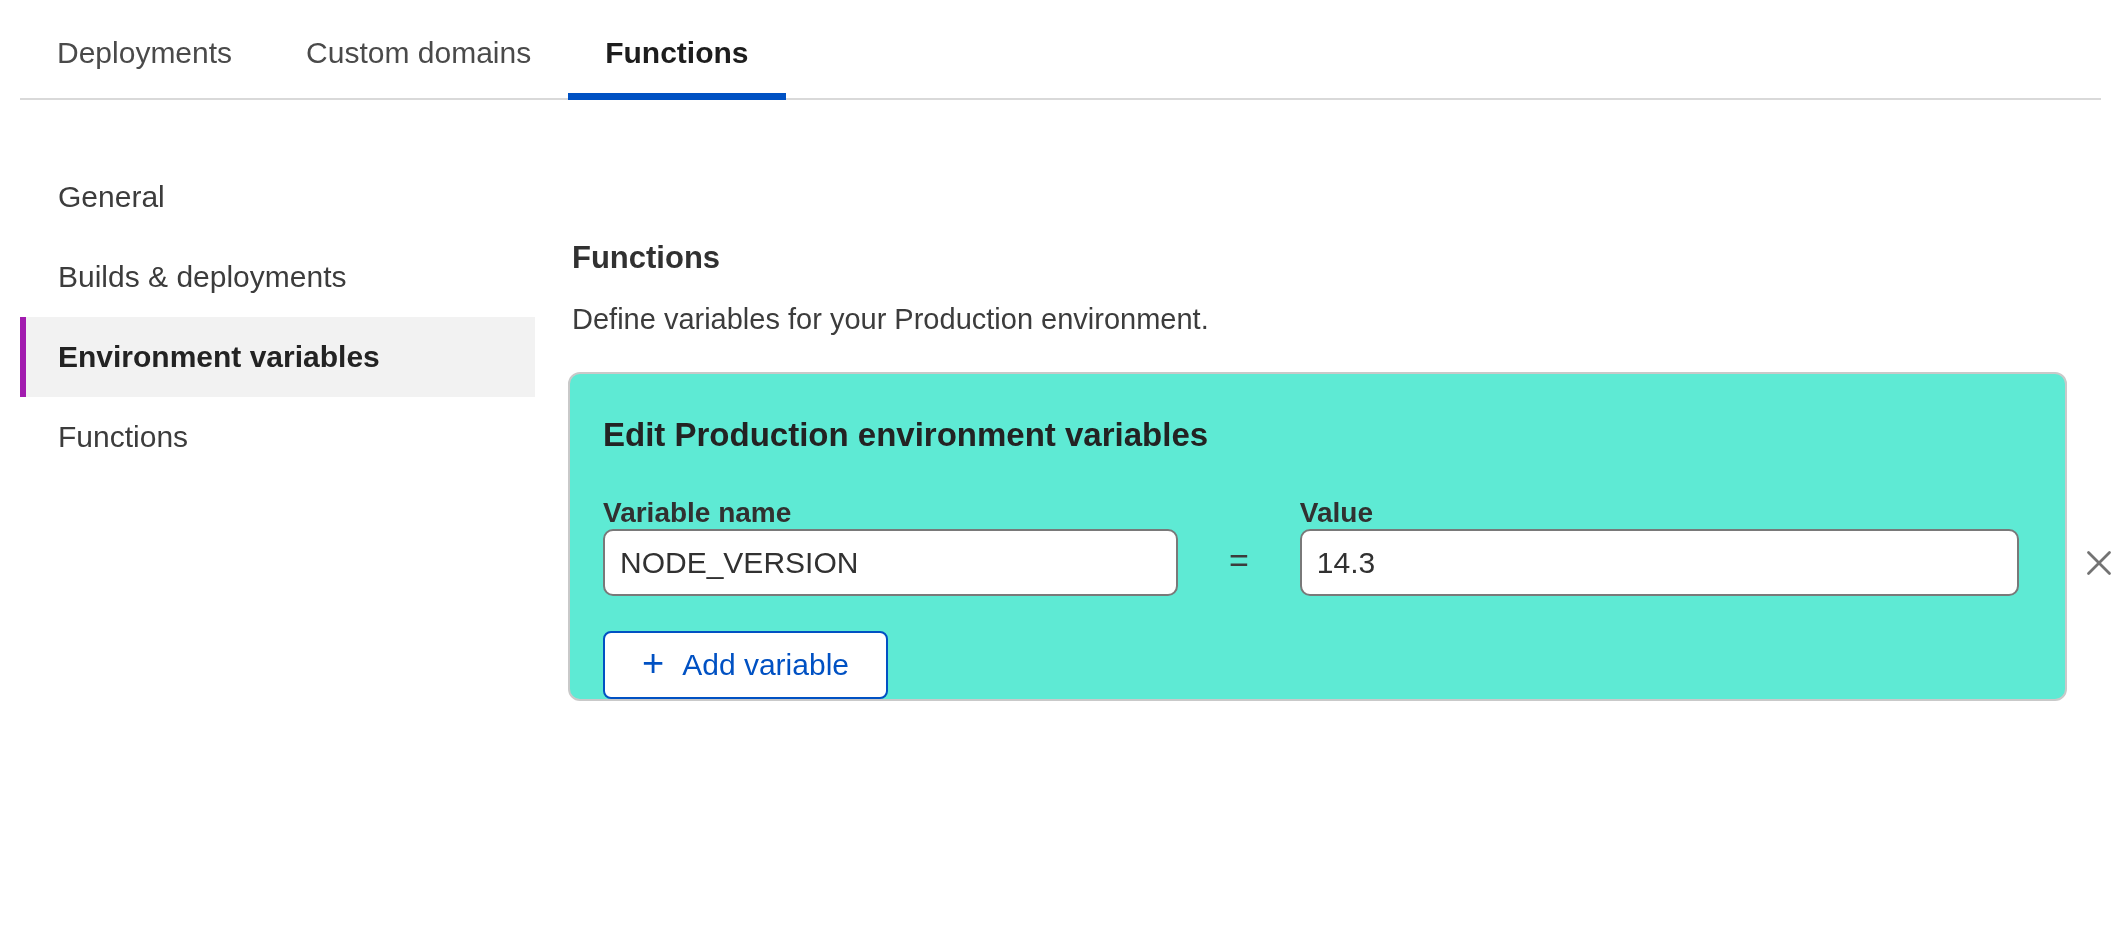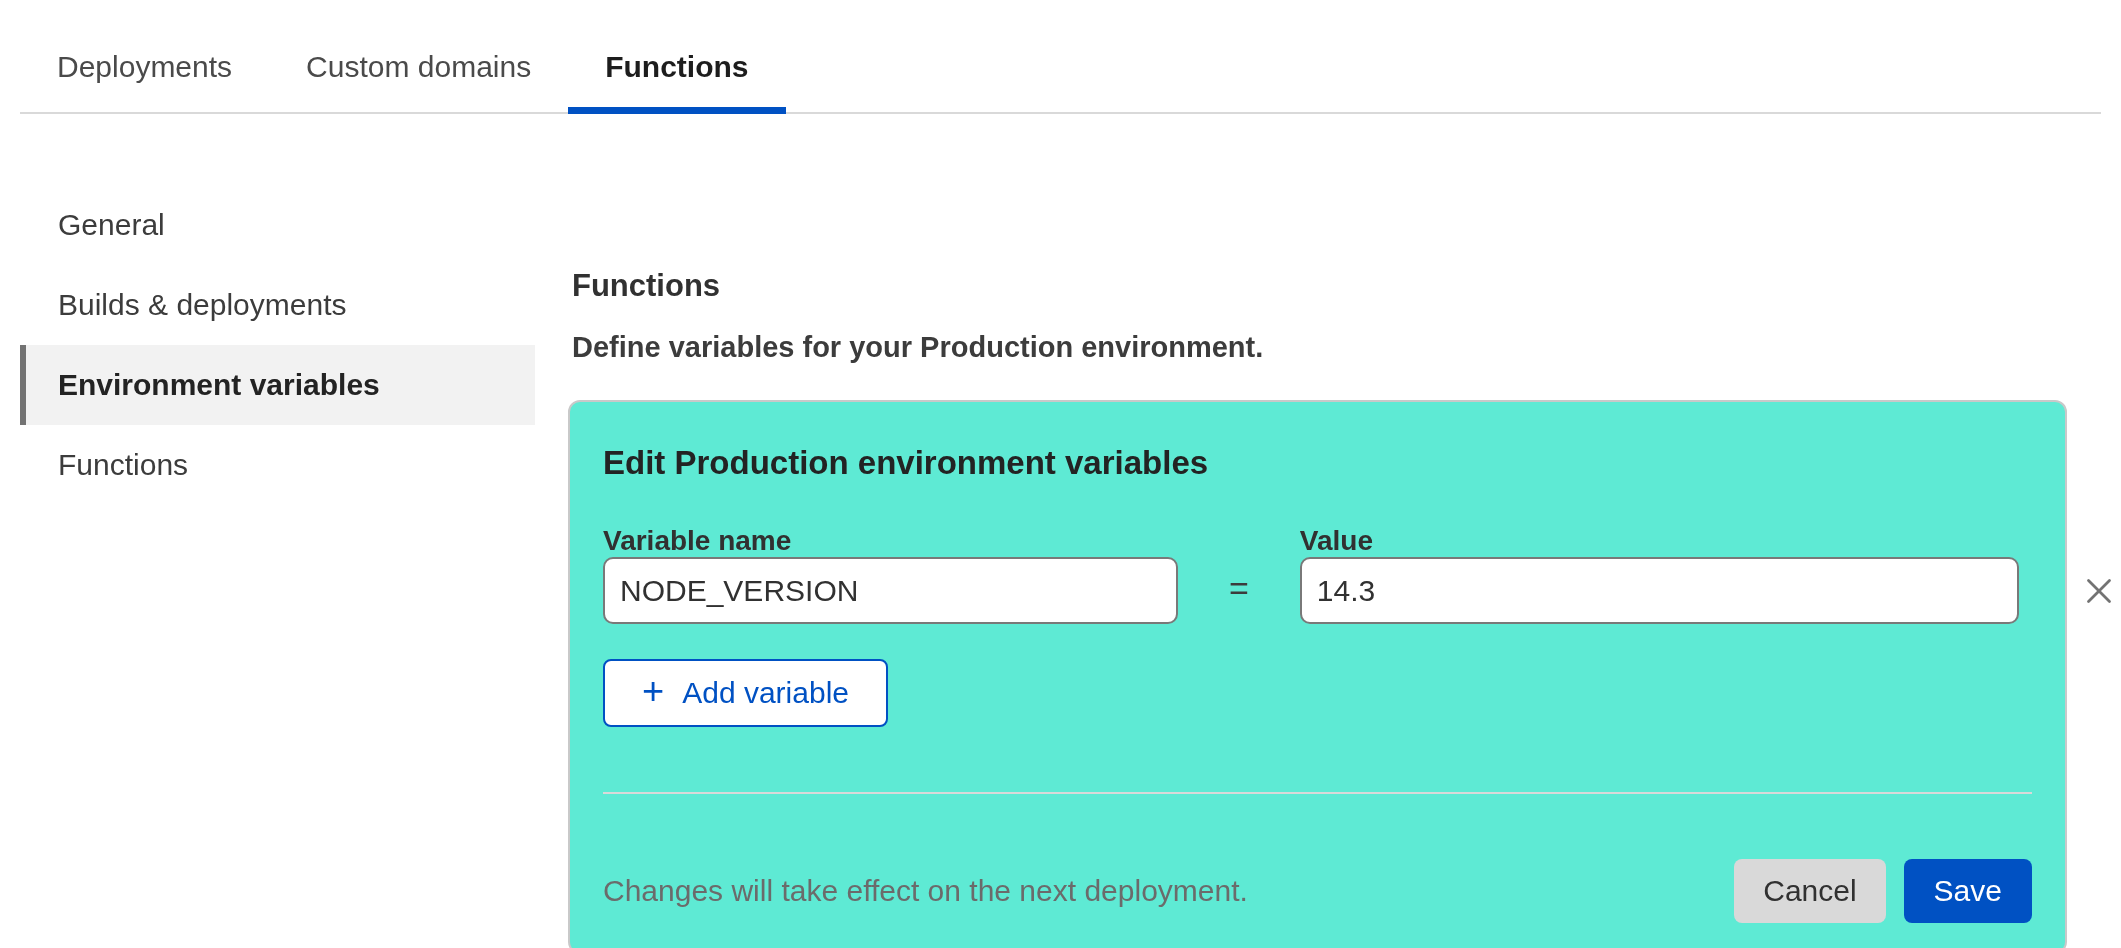--- a/index.html
+++ b/index.html
@@ -1,39 +1,39 @@
 <!DOCTYPE html>
 <html><head>
 <meta charset="utf-8">
 <style>
   * { margin:0; padding:0; box-sizing:border-box; }
   html,body { width:2121px; height:948px; background:#ffffff;
     font-family:"Liberation Sans","DejaVu Sans",sans-serif; color:#3c3c3c; overflow:hidden; }
 
   
-  .tabbar { margin:16px 20px; height:98px; display:flex; align-items:center;
+  .tabbar { margin:2px 20px; height:98px; display:flex; align-items:center;
     border-bottom:2px solid #d9d9d9; padding-top:6px; }
   .tab { position:relative; height:100%; display:flex; align-items:center;
     padding:0 37px; font-size:30px; color:#4a4a4a; cursor:pointer; white-space:nowrap; }
   .tab.active { color:#1d1d1d; font-weight:600; }
   .tab.active .tab-underline { position:absolute; left:0; right:0; bottom:-2px;
     height:7px; background:#0051c3; }
 
   
   .content { display:flex; align-items:flex-start; }
 
   .sidebar { margin-left:20px; width:515px; padding-top:55px; flex:none; }
   .side-item { height:80px; display:flex; align-items:center; padding-left:38px;
     font-size:30px; color:#3c3c3c; cursor:pointer; }
-  .side-item.active { background:#f2f2f2; border-left:6px solid #737373;
+  .side-item.active { background:#f2f2f2; border-left:6px solid #a21caf;
     padding-left:32px; font-weight:700; color:#232323; }
 
   .main { margin-left:33px; width:1499px; padding-top:138px; }
   .section-title { font-size:31px; font-weight:700; color:#313131; margin-left:4px; }
-  .section-subtitle { font-size:29px; color:#3c3c3c; margin:27px 0 13px 4px;font-weight:bold; }
+  .section-subtitle { font-size:29px; color:#3c3c3c; margin:27px 0 13px 4px; }
 
   
   .card { margin-top:36px; width:1499px; border:2px solid #c9c9c9; border-radius:12px;
     background:#5eead4; padding:0 33px; }
   .card-title { margin-top:42px; font-size:33px; line-height:38px; font-weight:700; color:#232323; }
 
   .fields-row { margin-top:42px; display:flex; align-items:flex-end; gap:51px; }
   .field { display:flex; flex-direction:column; }
   .field-label { font-size:28px; line-height:33px; font-weight:700; color:#313131; }
   .text-input { height:67px; border:2px solid #797979; border-radius:10px;
@@ -110,22 +110,15 @@
             <line x1="18" y1="6" x2="6" y2="18"></line>
           </svg>
         </button>
       </div>
 
       <button class="add-btn">
         <span class="add-plus">+</span>
         <span>Add variable</span>
       </button>
 
-      <div class="card-footer">
-        <span class="footer-note">Changes will take effect on the next deployment.</span>
-        <div class="footer-actions">
-          <button class="btn btn-cancel">Cancel</button>
-          <button class="btn btn-save">Save</button>
-        </div>
-      </div>
     </section>
   </main>
 </div>
 
 </body></html>

